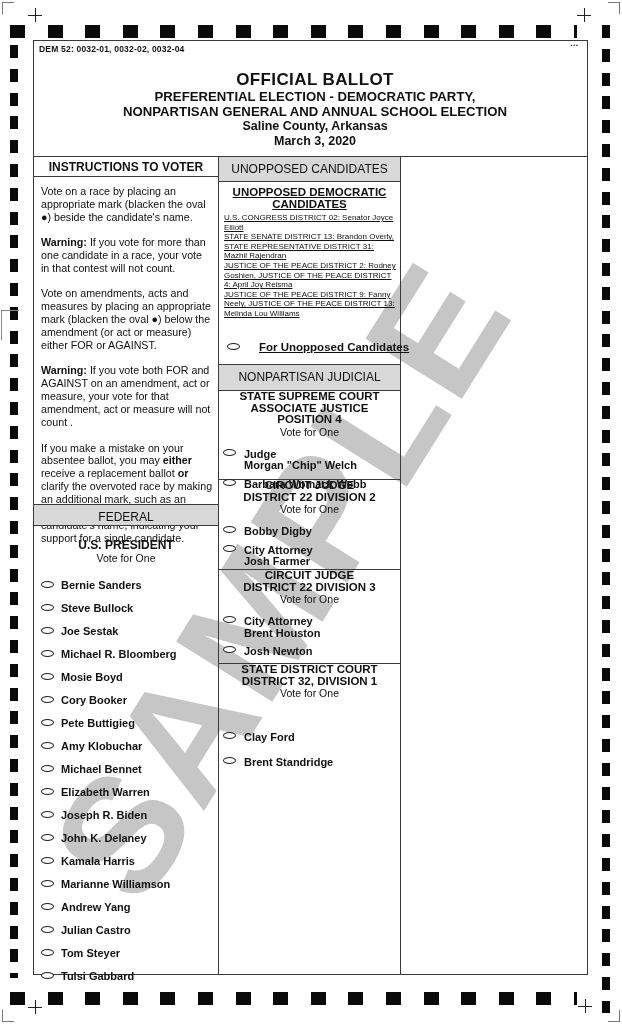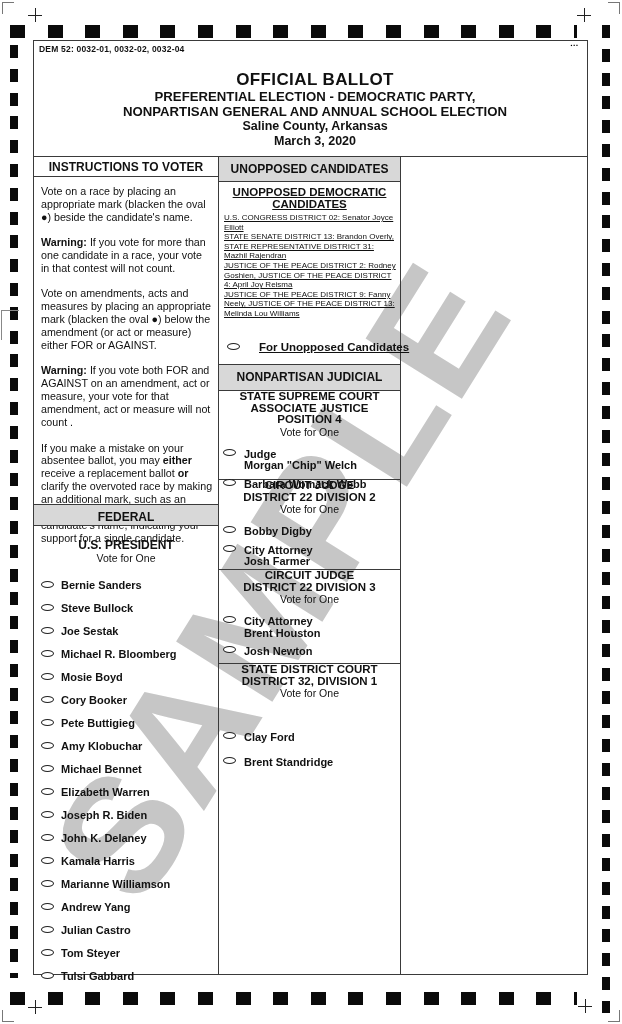--- a/index.html
+++ b/index.html
@@ -53,21 +53,21 @@
   .cols { position:absolute; left:0; right:0; top:115px; bottom:0; display:flex; border-top:1.5px solid #3a3a3a; z-index:1; }
   .col1 { width:185px; border-right:1.5px solid #3a3a3a; position:relative; }
   .col2 { width:182px; border-right:1.5px solid #3a3a3a; display:flex; flex-direction:column; }
   .col3 { flex:1; }
 
   
   .instr-head { height:20px; border-bottom:1.5px solid #3a3a3a; text-align:center; font-weight:bold; font-size:12px; padding-top:3px; }
   .instr-body { padding:8px 5px 0 7px; font-size:10.7px; line-height:12.9px; }
   .instr-body p { margin:0 0 12.5px 0; }
 
-  .sec-bar { background:#d8d8d8; text-align:center; font-weight:bold; font-size:12px; }
+  .sec-bar { background:#d8d8d8; text-align:center; font-weight:normal; font-size:12px; }
   .federal-bar { position:absolute; left:0; right:0; top:347px; height:22px; border-top:1.5px solid #3a3a3a; border-bottom:1.5px solid #3a3a3a; padding-top:5px; }
   .pres-head { position:absolute; left:0; right:0; top:382px; text-align:center; }
   .pres-title { font-size:12px; font-weight:bold; line-height:13px; }
   .pres-vote  { font-size:10.5px; line-height:12px; }
   .fed-list { position:absolute; left:0; right:0; top:416px; }
   .crow { height:23px; display:flex; align-items:center; gap:7px; padding-left:7px; }
   .oval { width:13px; height:7px; border:1.2px solid #222; border-radius:50%; background:#fff; flex:none; }
   .cname { font-weight:bold; font-size:11px; white-space:nowrap; }
 
   

